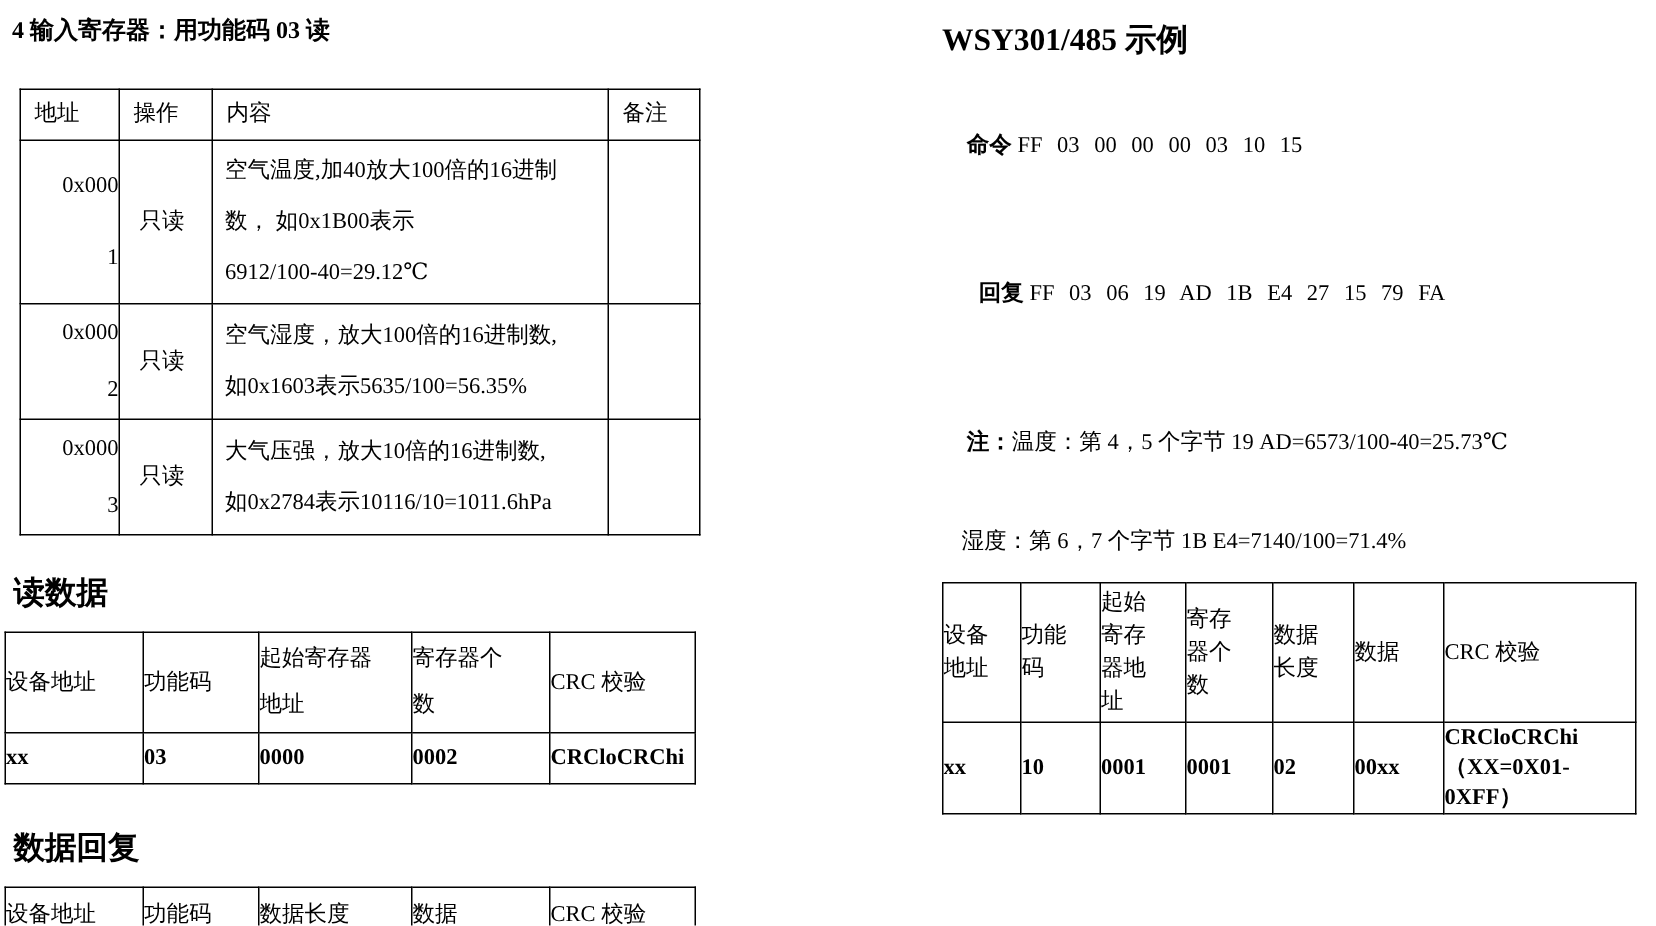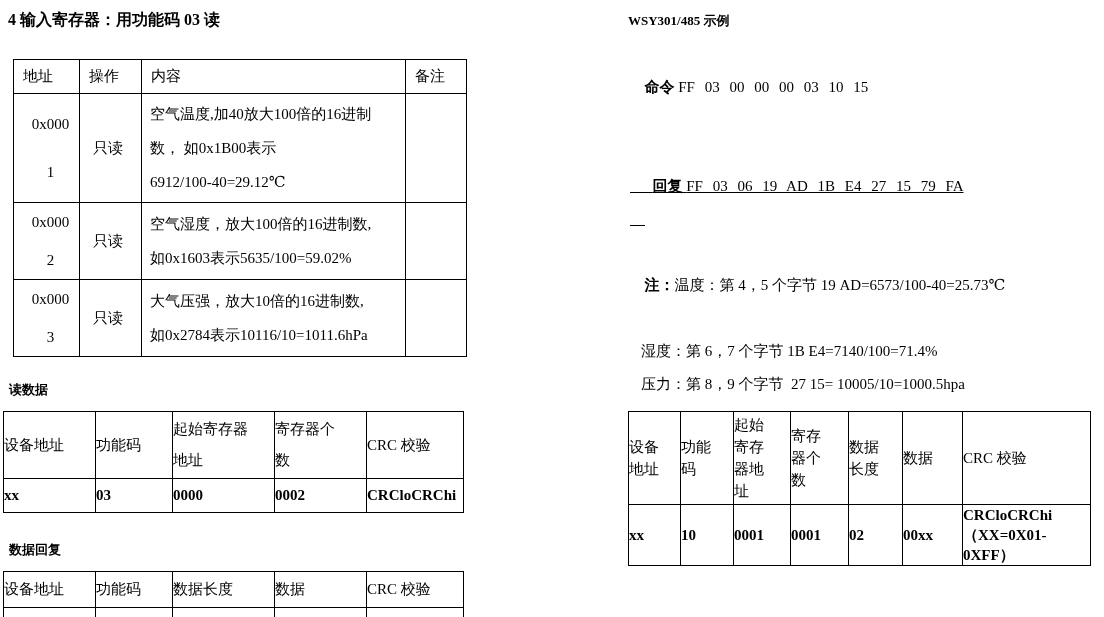--- a/index.html
+++ b/index.html
@@ -6,50 +6,50 @@
   body{
     width:1104px;height:617px;position:relative;overflow:hidden;
     font-family:"Liberation Serif","DejaVu Serif",serif;
     color:#000;font-size:15px;
   }
   .page{position:relative;width:1104px;height:617px;background:#fff;}
   .col-left{position:absolute;left:3px;top:8px;width:472px;}
   .col-right{position:absolute;left:622px;top:12px;width:478px;}
 
   .h-title{font-weight:bold;font-size:16px;margin:2px 0 0 5px;white-space:pre-wrap;}
-  .h-sub{font-weight:bold;font-size:13px;margin-left:6px;white-space:pre-wrap;}
+  .h-sub{font-weight:bold;font-size:21px;margin-left:6px;white-space:pre-wrap;}
 
   table{border-collapse:collapse;table-layout:fixed;}
   td{border:1.5px solid #000;text-align:left;vertical-align:middle;
      overflow:hidden;padding:0;}
   .pre{white-space:pre-line;}
   .bold td{font-weight:bold;}
 
   
   .t1{margin:28px 0 0 10px;width:453px;}
   .t1 td{line-height:33px;}
   .t1 .hdr td{height:33px;text-align:left;padding-left:9px;}
-  .t1 td.addr{text-align:center;padding-left:8px;line-height:48px;}
+  .t1 td.addr{text-align:right;padding-left:8px;line-height:48px;}
   .t1 td.op{text-align:left;padding-left:13px;}
   .t1 td.content{text-align:left;padding:2px 6px 2px 8px;line-height:34px;}
   .t1 .r1 td{height:104px;}
   .t1 .r2 td,.t1 .r3 td{height:61px;}
   .t1 .r2 td.addr,.t1 .r3 td.addr{line-height:38px;}
 
   
   .t2,.t3,.t5{width:460px;margin-top:12px;}
   .t2 .hdr td{height:66px;line-height:31px;}
   .t2 .val td{height:33px;}
   .t3 .hdr td{height:35px;}
   .t3 .val td{height:31px;}
 
   
   .line{line-height:33px;white-space:pre-wrap;}
   .b{font-weight:bold;}
-  .ind1{margin-left:8px;text-decoration:underline;}
+  .ind1{margin-left:8px;}
   .ind2{margin-left:19px;}
   .bytes{word-spacing:6px;}
 
   
   .t4{margin:10px 0 0 6px;width:462px;}
   .t4 .hdr td{height:92px;line-height:22px;}
   .t4 .val td{height:44px;line-height:20px;}
   .s5{margin-top:18px;}
 </style>
 </head>
@@ -82,21 +82,21 @@
         <td class="content pre">空气温度,加40放大100倍的16进制
 数， 如0x1B00表示
 6912/100-40=29.12℃</td>
         <td></td>
       </tr>
       <tr class="r2">
         <td class="addr pre">0x000
 2</td>
         <td class="op">只读</td>
         <td class="content pre">空气湿度，放大100倍的16进制数,
-如0x1603表示5635/100=59.02%</td>
+如0x1603表示5635/100=56.35%</td>
         <td></td>
       </tr>
       <tr class="r3">
         <td class="addr pre">0x000
 3</td>
         <td class="op">只读</td>
         <td class="content pre">大气压强，放大10倍的16进制数,
 如0x2784表示10116/10=1011.6hPa</td>
         <td></td>
       </tr>
@@ -169,21 +169,20 @@
     <div class="line" style="margin-top:8px">
       <span class="b">命令 </span><span class="bytes">FF 03 00 00 00 03 10 15</span>
     </div>
     <div class="line ind1">
       <span class="b">回复 </span><span class="bytes">FF 03 06 19 AD 1B E4 27 15 79 FA</span>
     </div>
     <div class="line">
       <span class="b">注：</span><span>温度：第 4，5 个字节 19 AD=6573/100-40=25.73℃</span>
     </div>
     <div class="line ind2">湿度：第 6，7 个字节 1B E4=7140/100=71.4%</div>
-    <div class="line ind2">压力：第 8，9 个字节  27 15= 10005/10=1000.5hpa</div>
 
 
     <table class="t4">
       <colgroup>
           <col style="width:52px">
           <col style="width:53px">
           <col style="width:57px">
           <col style="width:58px">
           <col style="width:54px">
           <col style="width:60px">

